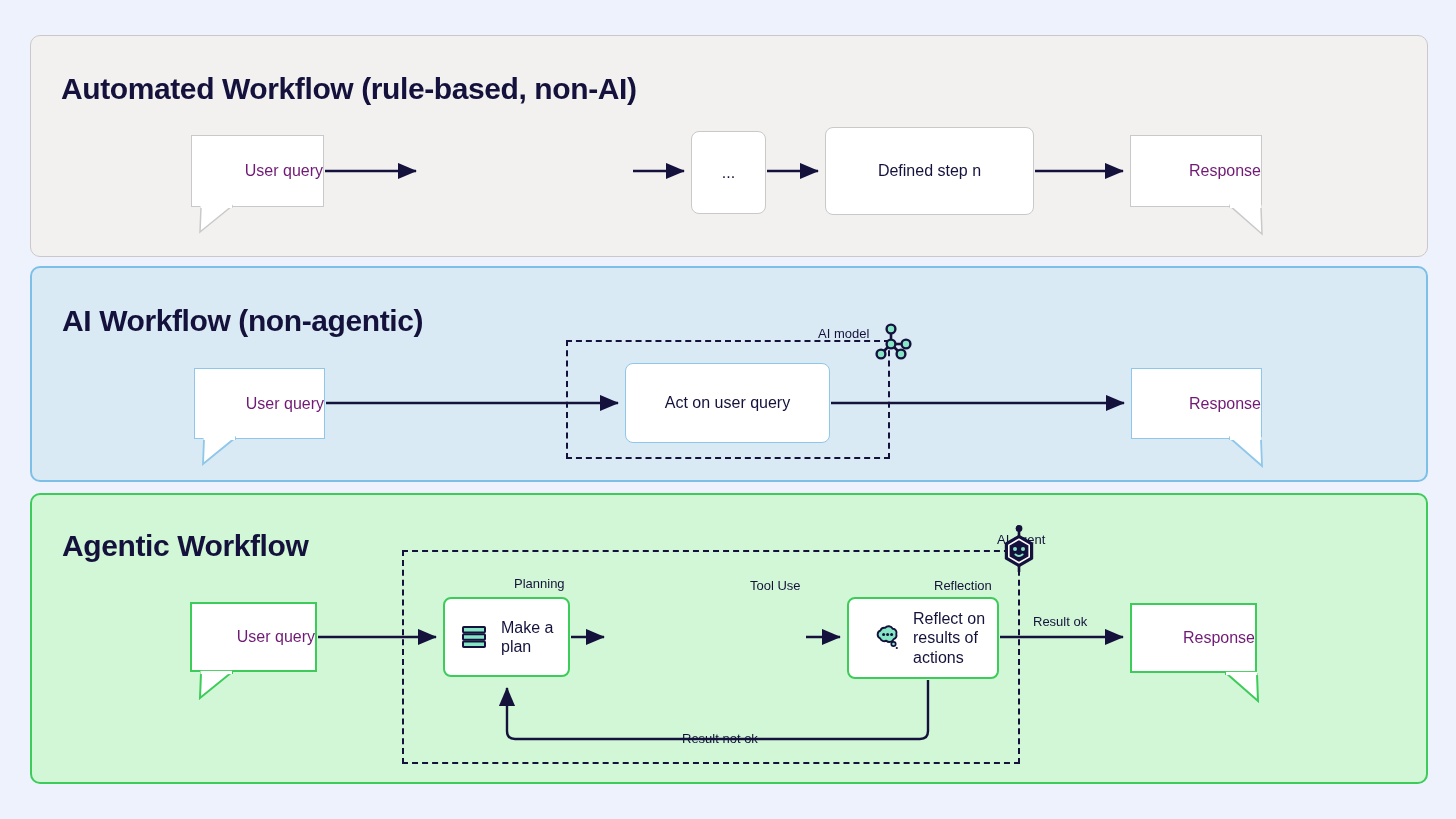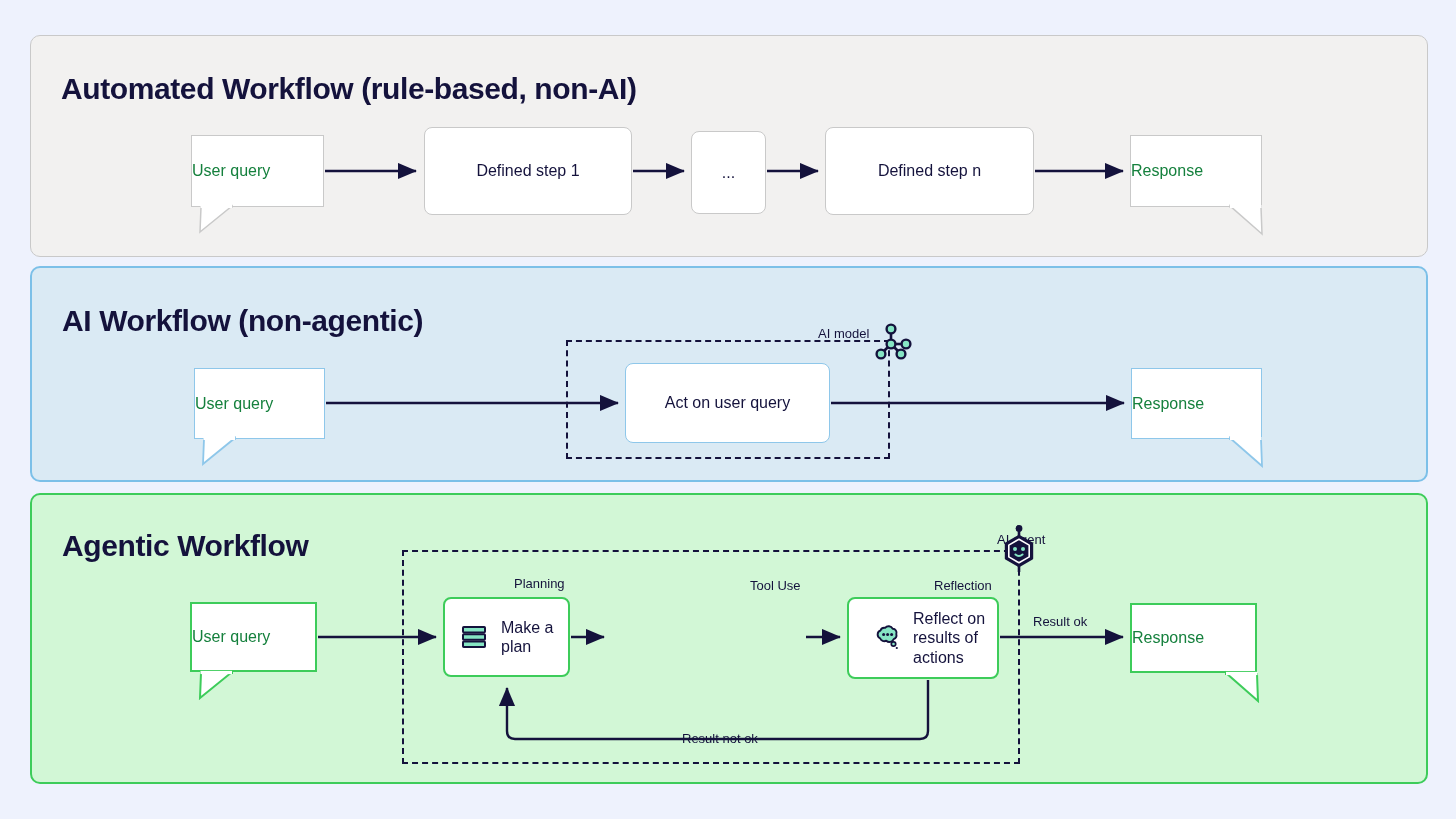--- a/index.html
+++ b/index.html
@@ -40,22 +40,22 @@
     color: #14123c; font-size: 16px; text-align: center;
     border-radius: 8px;
   }
   .box.gray  { border: 1.5px solid #c9c9c9; }
   .box.blue  { border: 1.8px solid #8ec7ea; }
   .box.green { border: 2px solid #3dcc5a; }
 
   
   .bubble {
     position: absolute; background: #ffffff;
-    display: flex; align-items: center; justify-content: flex-start;
-    color: #15803d; font-size: 16px; text-align: center;
+    display: flex; align-items: center; justify-content: flex-end;
+    color: #701a75; font-size: 16px; text-align: center;
   }
   .bubble > .tailsvg { position: absolute; overflow: visible; pointer-events: none; }
 
   
   #wires { position: absolute; left: 0; top: 0; width: 1456px; height: 819px; pointer-events: none; }
 
   .flow-label {
     position: absolute; font-size: 13px; color: #14123c; white-space: nowrap;
   }
   .cap-label {
@@ -78,23 +78,20 @@
   </div>
 
   <div class="bubble" style="left:191px; top:135px; width:133px; height:72px; border:1.5px solid #c9c9c9;">
     <span>User query</span>
     <svg class="tailsvg" style="left:8px; top:70px;" width="40" height="30" viewBox="0 0 40 30">
       <path d="M0,26 L32,0 L32,1 L1,1 Z" fill="#ffffff" stroke="#c9c9c9" stroke-width="1.5"></path>
       <path d="M0.5,0.5 L32,0.5" stroke="#ffffff" stroke-width="3"></path>
     </svg>
   </div>
 
-  <div class="box gray" style="left:424px; top:127px; width:208px; height:88px;">
-    <span>Defined step 1</span>
-  </div>
 
   <div class="box gray" style="left:691px; top:131px; width:75px; height:83px;">
     <span>...</span>
   </div>
 
   <div class="box gray" style="left:825px; top:127px; width:209px; height:88px;">
     <span>Defined step n</span>
   </div>
 
   <div class="bubble" style="left:1130px; top:135px; width:132px; height:72px; border:1.5px solid #c9c9c9;">

